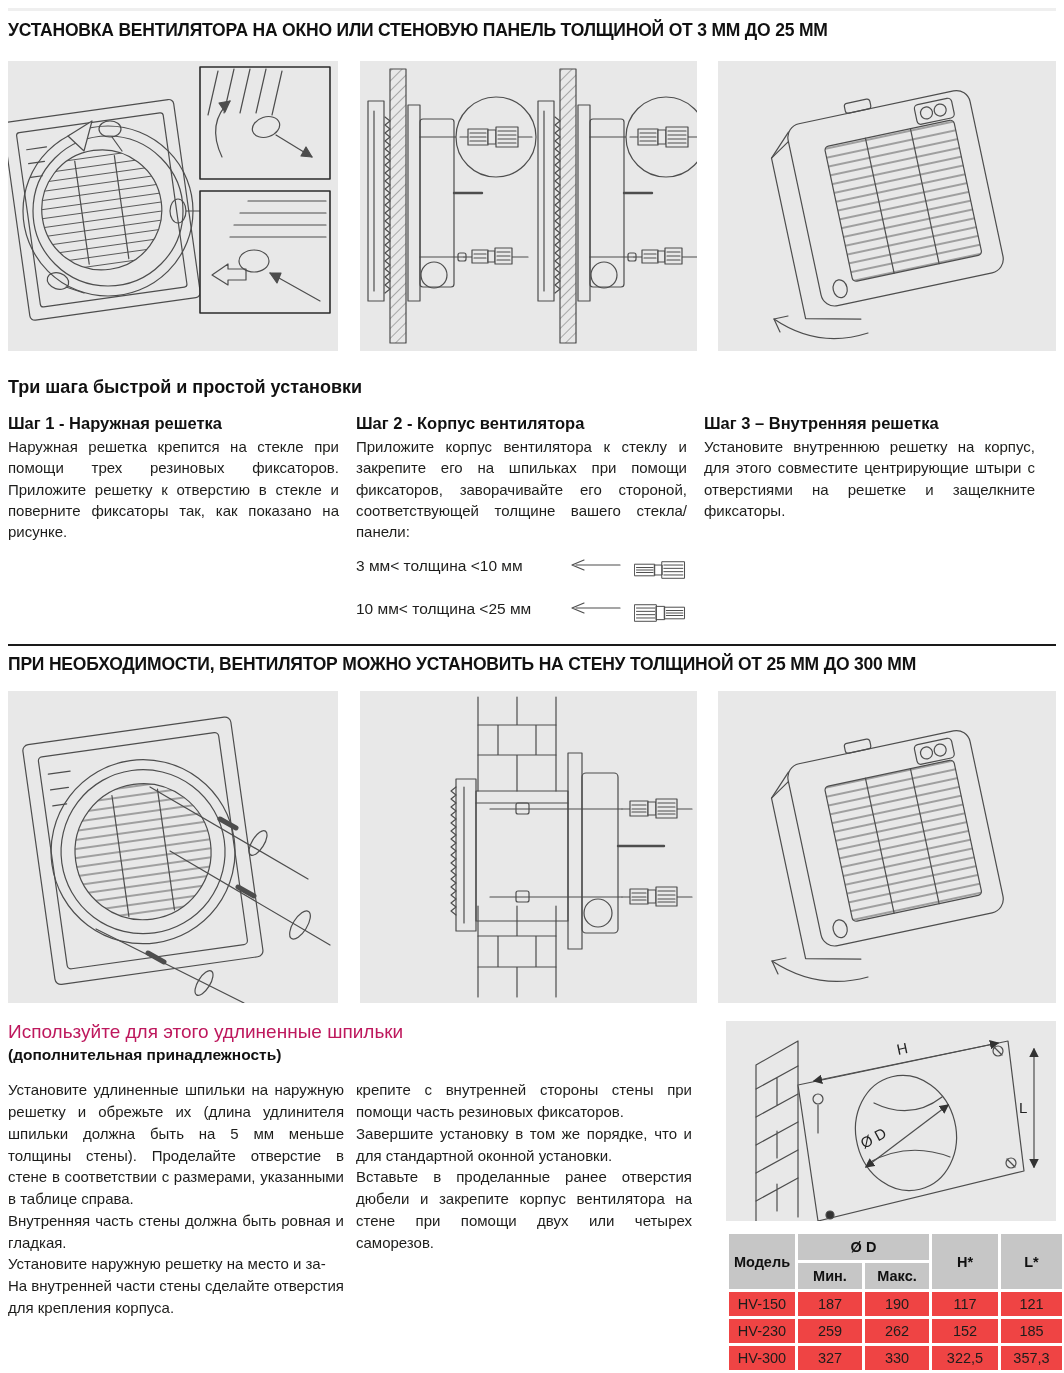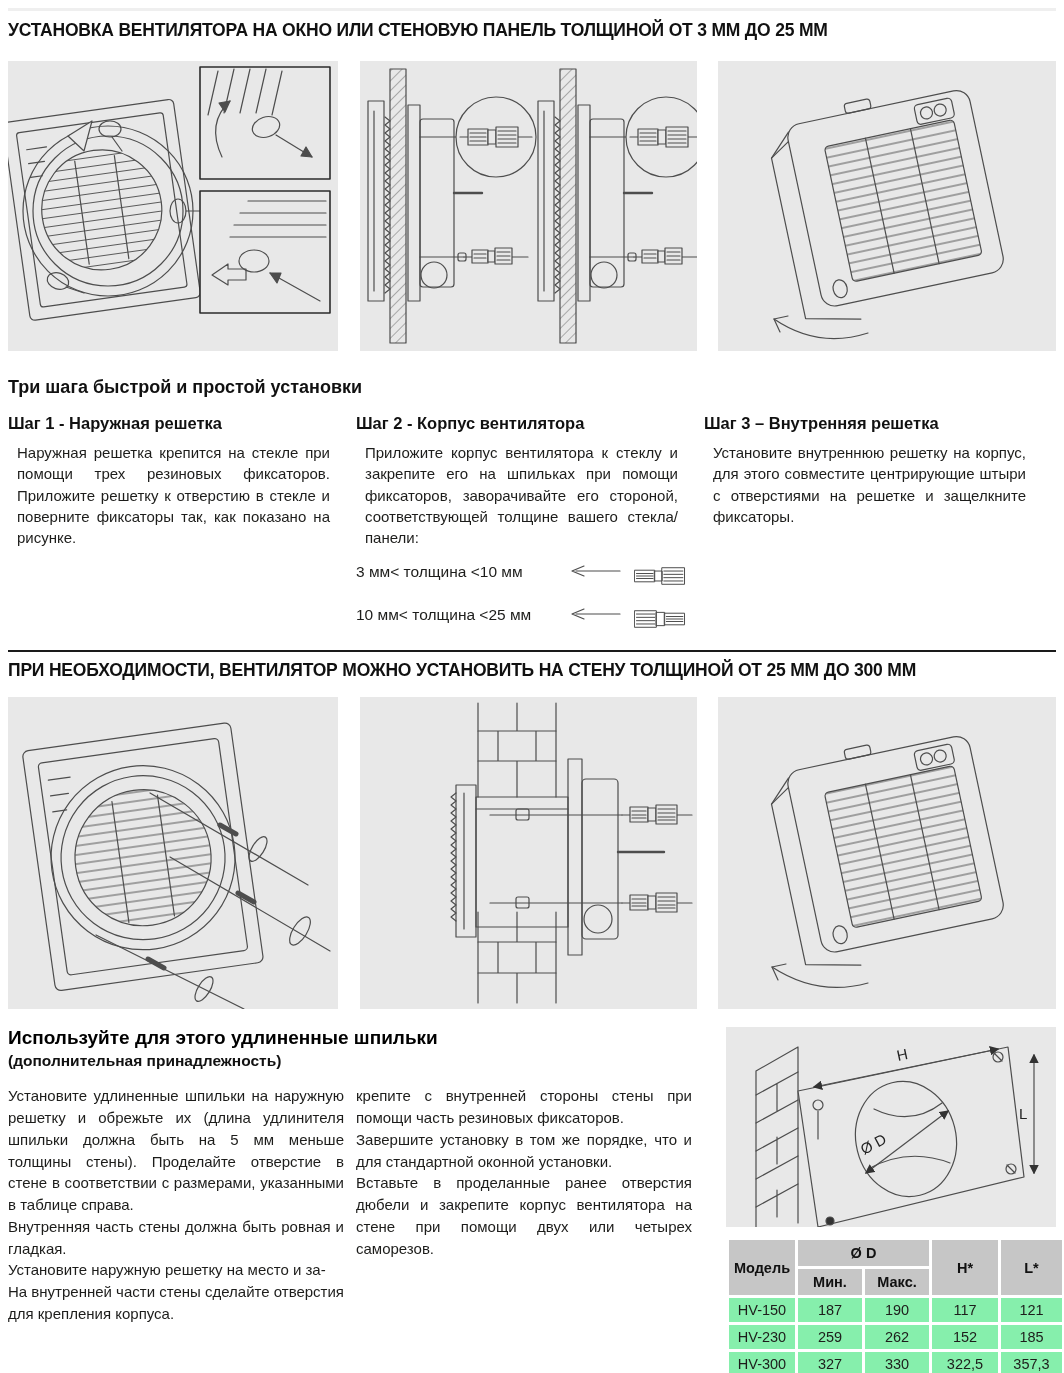--- a/index.html
+++ b/index.html
@@ -11,38 +11,38 @@
   h1.doc2{margin:8px 0 16px}
   .panel-row{display:flex;justify-content:space-between}
   .panel{background:#e8e8e8;overflow:hidden}
   .r1 .panel{height:290px}
   .r2 .panel{height:312px}
   .pw1{width:330px}.pw2{width:337px}.pw3{width:338px}
   h2.steps{font-size:18px;font-weight:700;color:#111;margin:26px 0 16px}
   .steps-row{display:flex;gap:17px}
   .step{width:331px}
   .step h3{font-size:16.5px;margin:0 0 3px;color:#111}
-  .step p{margin:9px;font-size:15px;line-height:1.42;text-align:justify}
+  .step p{margin:0;font-size:15px;line-height:1.42;text-align:justify}
   .thick-row{display:flex;margin-top:15px;height:28px}
   .t-label{font-size:15.5px;width:212px;flex:none}
   .arrow-icon{flex:none;margin-right:12px}
   hr.divider{border:none;border-top:2px solid #1a1a1a;margin:16px 0 0}
   .bottom{display:flex;gap:26px;margin-top:18px}
   .bottom-left{width:700px}
-  h2.pins{font-size:19px;font-weight:700;margin:0 0 3px;color:#000000}
+  h2.pins{font-size:19px;font-weight:400;margin:0 0 3px;color:#be185d}
   .pins-sub{font-size:15.5px;font-weight:700;margin:0 0 15px;color:#111}
   .cols{display:flex;gap:12px}
   .tcol{width:336px;font-size:15px;line-height:1.45;text-align:justify}
   .tcol p{margin:0}
   .bottom-right{width:330px}
   .dim-panel{height:200px;margin-bottom:10px;background:#e8e8e8}
   table.dims{border-collapse:separate;border-spacing:3px;width:330px;table-layout:fixed}
   table.dims th{background:#c6c6c6;font-size:14.5px;font-weight:700;text-align:center;
     vertical-align:middle;padding:3px 2px;height:20px;color:#111}
-  table.dims td{background:#86efac;font-size:14.5px;text-align:center;
+  table.dims td{background:#ef4444;font-size:14.5px;text-align:center;
     vertical-align:middle;padding:4px 2px;color:#1d1d1b}
   svg .st{stroke:#4d4d4d;fill:none;stroke-width:1.2;stroke-linecap:round;stroke-linejoin:round}
   svg text.dimlabel{font-size:15px;fill:#222;stroke:none;font-family:"Liberation Sans",sans-serif}
 </style>
 </head>
 <body>
 
 <div class="page">
   <div class="top-smudge"></div>
 

